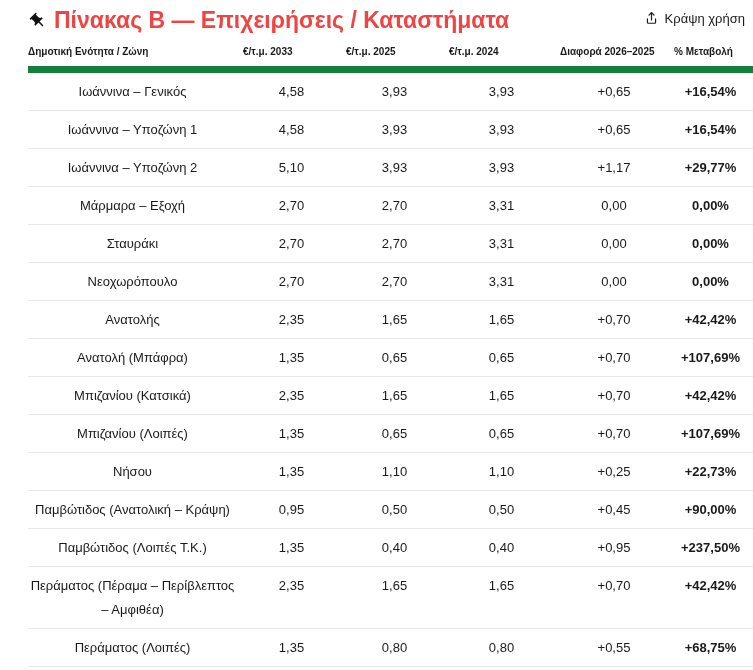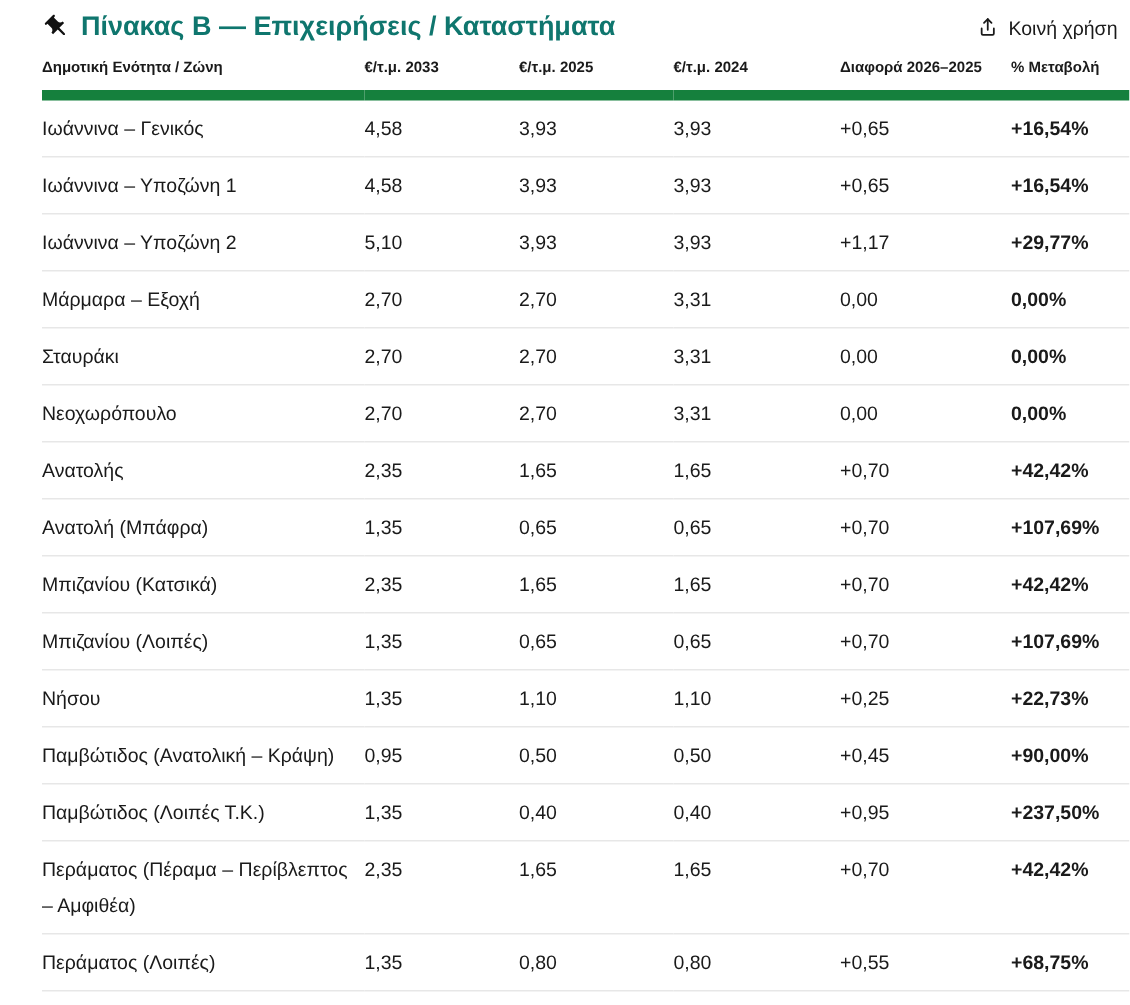--- a/index.html
+++ b/index.html
@@ -30,24 +30,24 @@
   }
   .pin-wrap {
     width: 19px; height: 19px;
     display: inline-flex;
     align-items: center;
     justify-content: center;
   }
   .pin-wrap svg { transform: rotate(-45deg); }
   h1.page-title {
     margin: 0;
-    font-size: 18px;
+    font-size: 23px;
     font-weight: 700;
     letter-spacing: 0;
-    color: #0f766e;
+    color: #ef4444;
     white-space: nowrap;
   }
   .share-btn {
     display: inline-flex;
     align-items: center;
     gap: 6px;
     margin-top: 3px;
     background: none;
     border: none;
     padding: 0;
@@ -81,21 +81,21 @@
     overflow: visible;
   }
   tbody td {
     font-size: 13px;
     line-height: 24px;
     vertical-align: top;
     padding: 7px 6px 6px 0;
     border-bottom: 1px solid #e7e7e7;
     color: #1a1a1a;
   }
-  tbody tr { height: 38px; }
+  tbody tr { height: 38px; text-align: center; }
   tbody td.pct { font-weight: 700; }
 </style>
 </head>
 <body>
 
 <div class="page">
 
   <div class="titlebar">
     <div class="title-left">
       <span class="pin-wrap">
@@ -106,21 +106,21 @@
       <h1 class="page-title">Πίνακας Β — Επιχειρήσεις / Καταστήματα</h1>
     </div>
     <button class="share-btn">
       <span style="display:inline-flex;">
         <svg width="15" height="16" viewBox="0 0 24 24" fill="none" stroke="#1a1a1a" stroke-width="1.9" stroke-linecap="round" stroke-linejoin="round" xmlns="http://www.w3.org/2000/svg">
           <path d="M12 15V3.5"></path>
           <path d="M8 7.5l4-4 4 4"></path>
           <path d="M5.5 13.5v5.5a1.4 1.4 0 0 0 1.4 1.4h10.2a1.4 1.4 0 0 0 1.4-1.4v-5.5"></path>
         </svg>
       </span>
-      <span>Κοινή χρήση</span>
+      <span>Κράψη χρήση</span>
     </button>
   </div>
 
   <table class="zones">
     <colgroup>
       <col class="c-zone">
         <col class="c-2026">
         <col class="c-2025">
       <col class="c-2024">
         <col class="c-diff">

